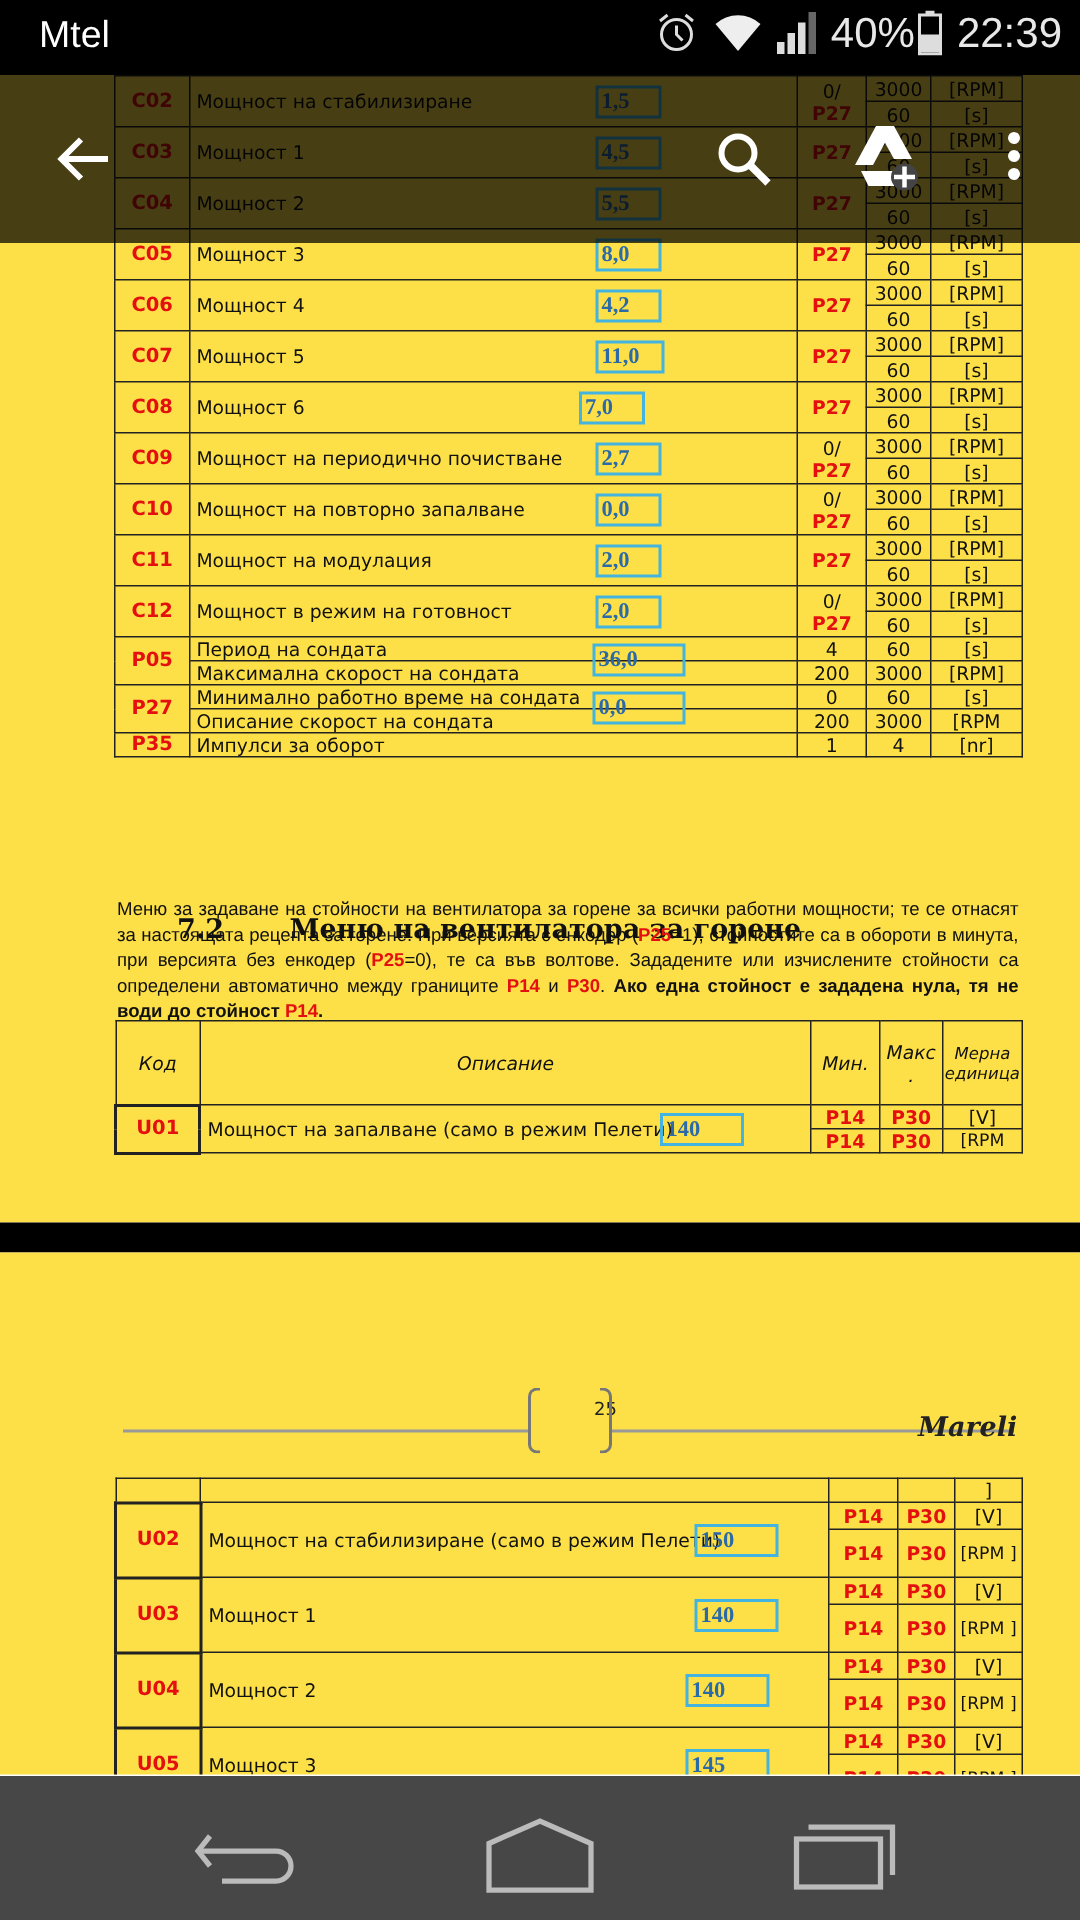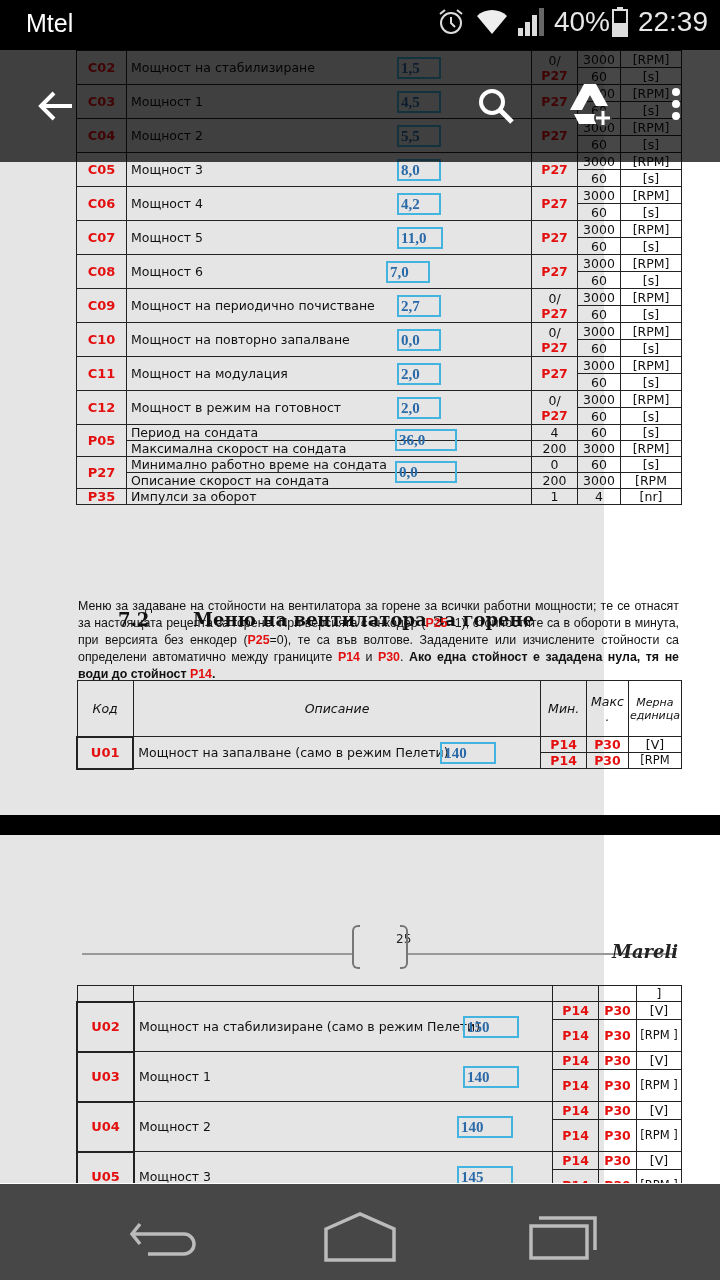--- a/index.html
+++ b/index.html
@@ -7,21 +7,21 @@
   body { position: relative; font-family: "DejaVu Sans", sans-serif; }
 
   
   .statusbar { position: absolute; left: 0; top: 0; width: 720px; height: 50px; background: #000; color: #fff; z-index: 5; }
   .statusbar .carrier { position: absolute; left: 26px; top: 9px; font-size: 25px; font-family: Liberation Sans, sans-serif; }
   .statusbar .right { position: absolute; right: 12px; top: 6px; display: flex; align-items: center; gap: 10px; font-family: "Liberation Sans", sans-serif; font-size: 28px; color: #e8e8e8; }
   .statusbar svg { display: block; }
 
   
   .doc { position: absolute; left: 0; top: 50px; width: 720px; height: 1133px; background: #fff; overflow: hidden; }
-  .page { position: absolute; left: 0; width: 604px; background: #e5e5e5; }
+  .page { position: absolute; left: 0; width: 720px; background: #fde047; }
   .page1 { top: -50px; height: 815px; }
   .pagegap { position: absolute; left: 0; top: 765px; width: 720px; height: 20px; background: #000; }
   .page2 { top: 785px; height: 400px; }
 
   table.spec { position: absolute; border-collapse: collapse; font-family: "DejaVu Sans", sans-serif; font-size: 12.5px; color: #111; }
   table.spec td { border: 1.5px solid #222; padding: 0 4px; vertical-align: middle; line-height: 15px; }
   .code { color: #e41010; font-weight: bold; text-align: center; font-size: 13px; }
   .red { color: #e41010; font-weight: bold; text-align: center; }
   .num { text-align: center; }
   .desc { position: relative; }

